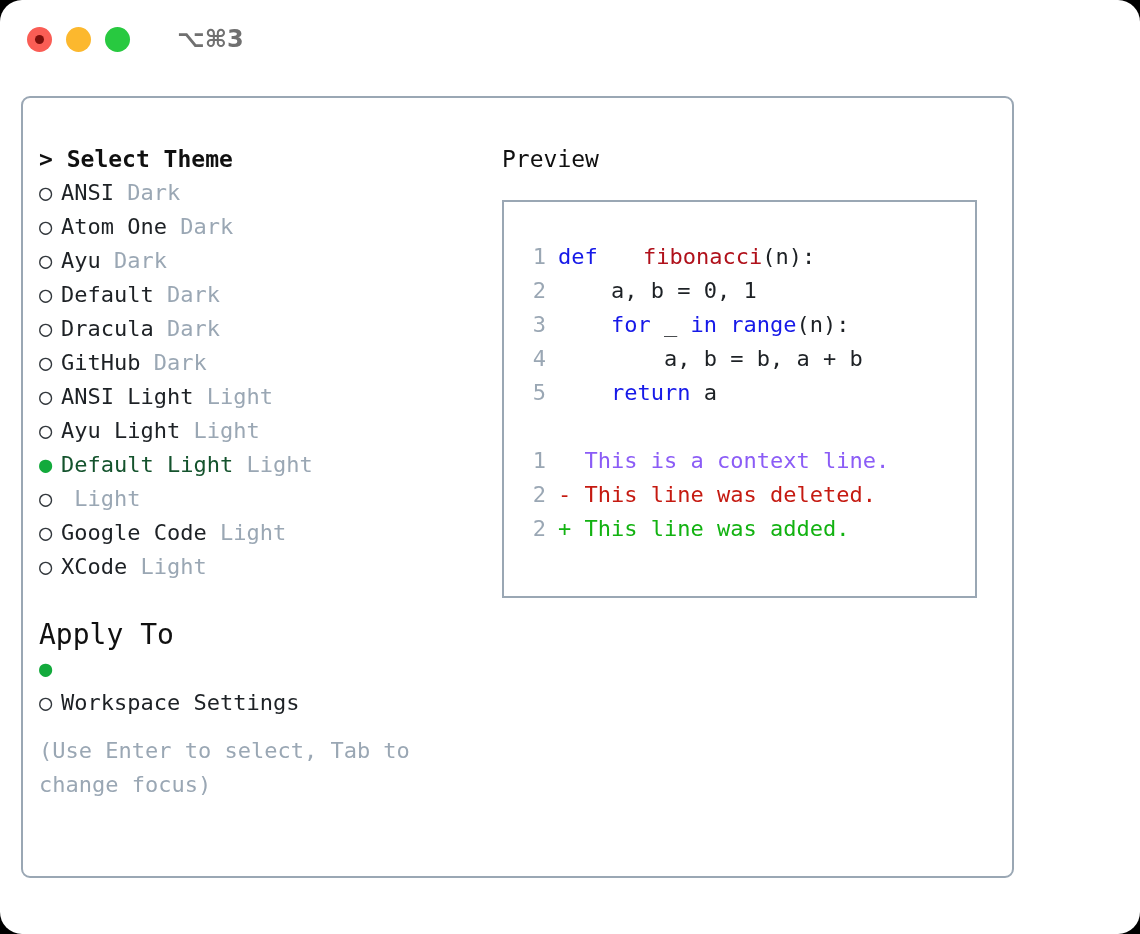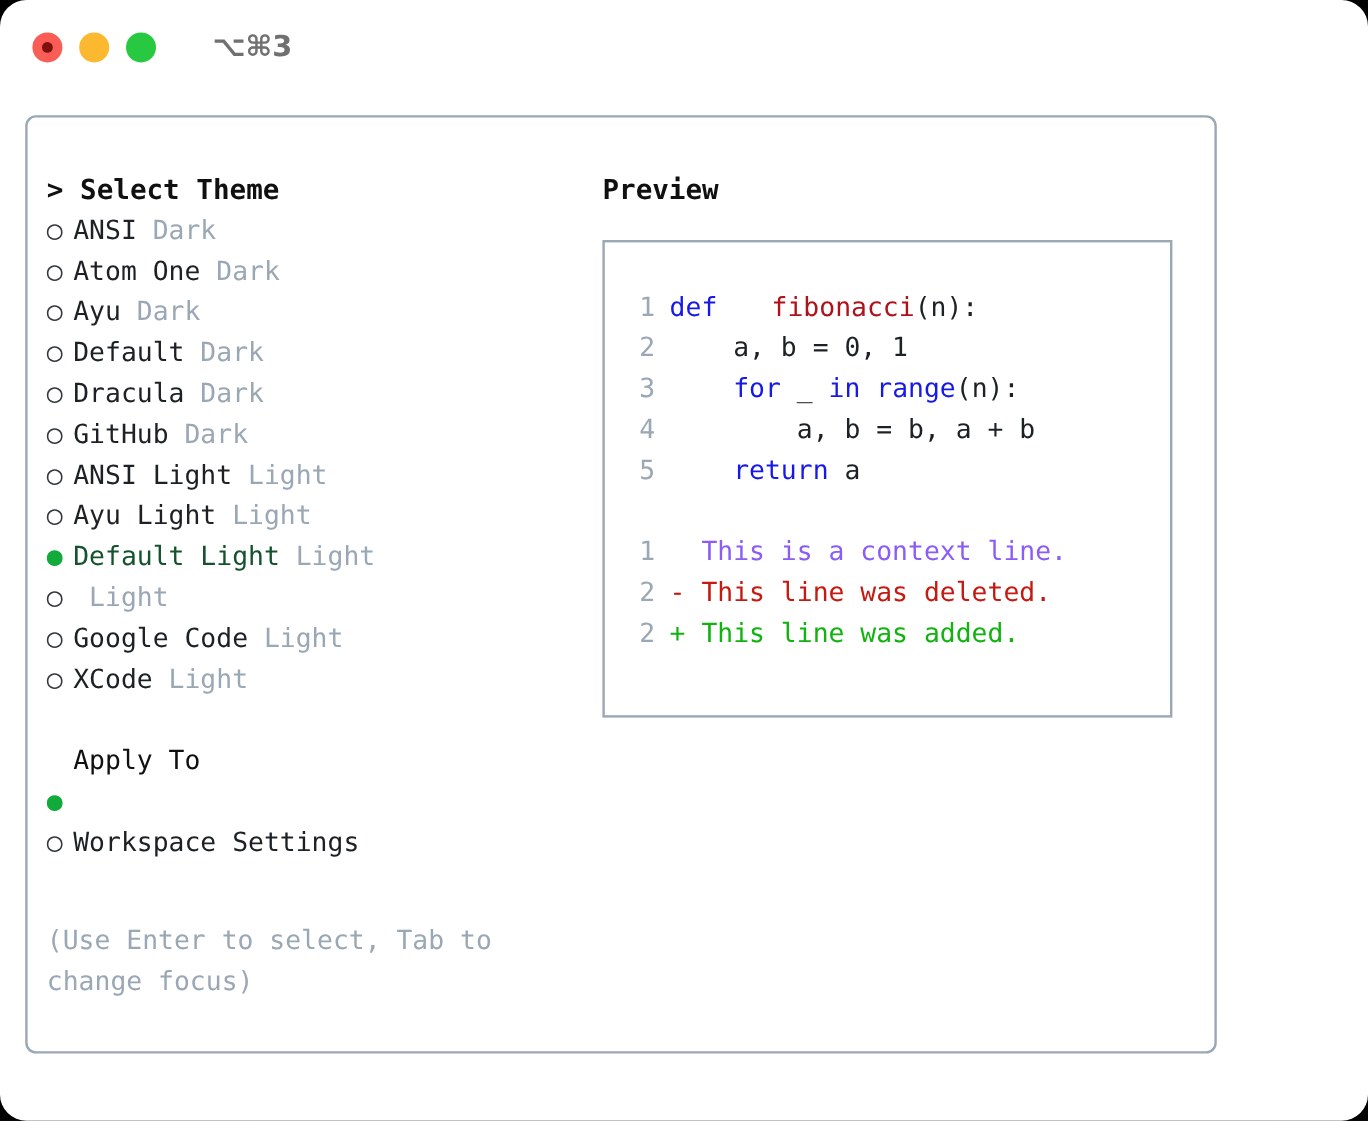--- a/index.html
+++ b/index.html
@@ -120,48 +120,47 @@
     text-align: left;
   }
   .bullet.off { color: #33383d; }
   .bullet.on  { color: #13aa3c; }
 
   .row-label   { color: #1d2125; }
   .row-label.selected { color: #14532d; }
   .row-suffix  { color: #9aa7b4; }
 
   .section-title {
-    font-size: 22px;
+    font-size: 28px;
     color: #101010;
     line-height: 34px;
-    margin-left: 22px;
     white-space: pre;
   }
 
   .spacer-line { height: 34px; }
 
   .hint {
-    margin-top: 48px;
+    margin-top: 14px;
     font-size: 22px;
     line-height: 34px;
     color: #9aa7b4;
     width: 400px;
     white-space: pre-wrap;
   }
 
   
   .right-col {
     position: absolute;
     left: 479px;
     top: 44px;
     width: 490px;
   }
   .preview-heading {
     font-size: 23px;
-    font-weight: 700;
+    font-weight: 400;
     color: #101010;
     line-height: 34px;
     white-space: pre;
   }
   .preview-box {
     margin-top: 24px;
     width: 475px;
     height: 398px;
     border: 2px solid #9aa7b4;
     box-sizing: border-box;

